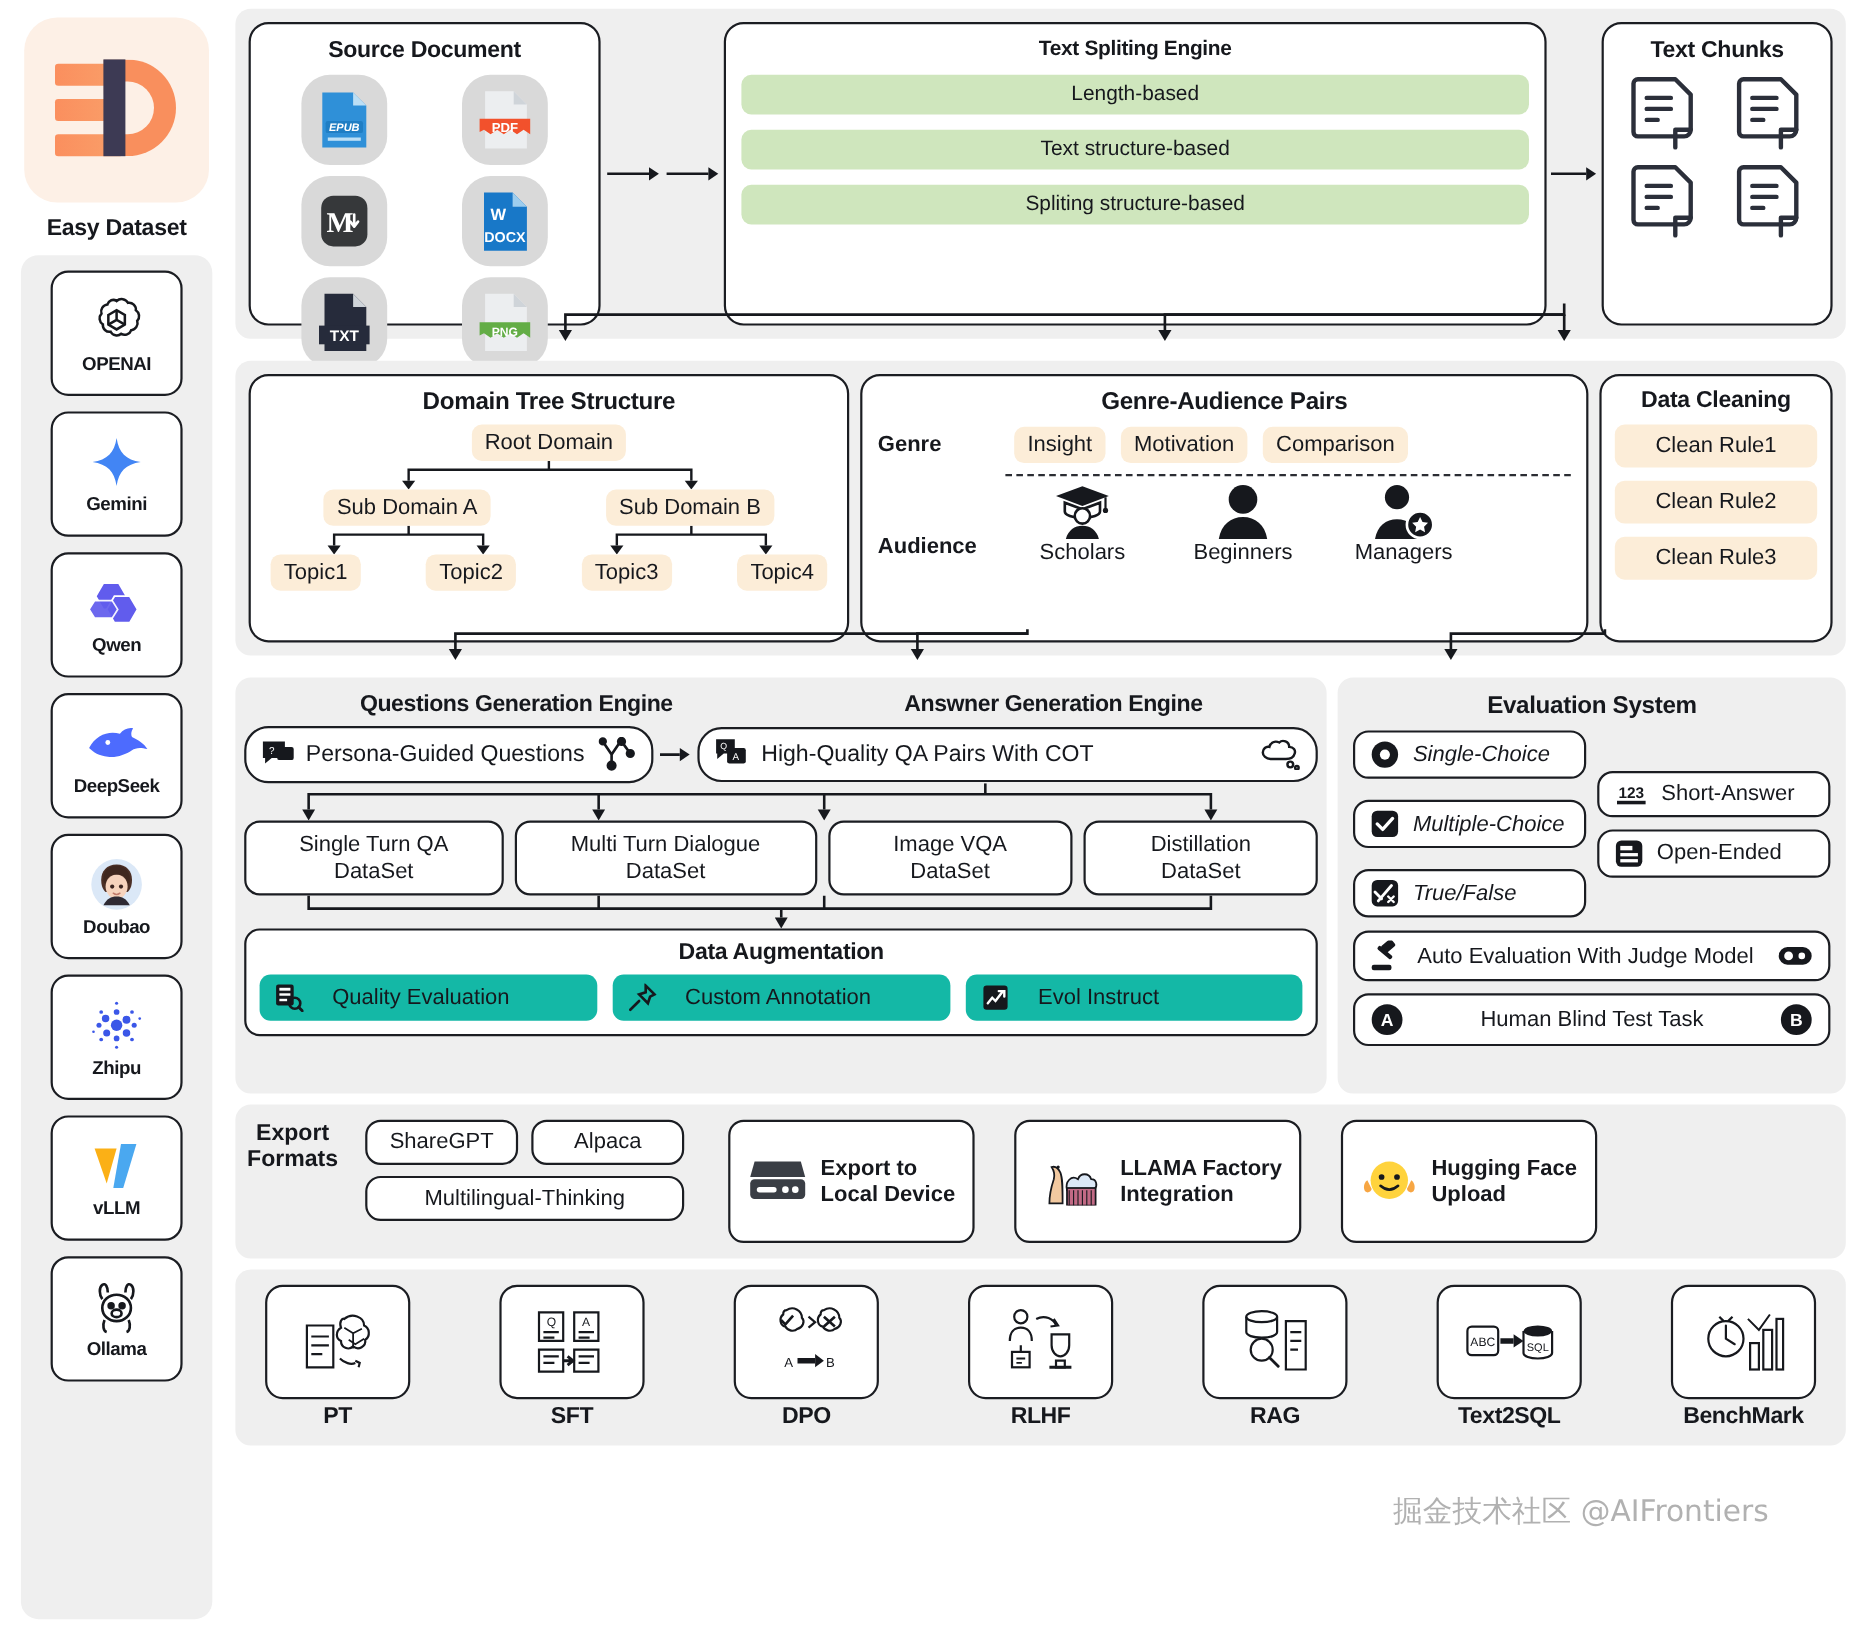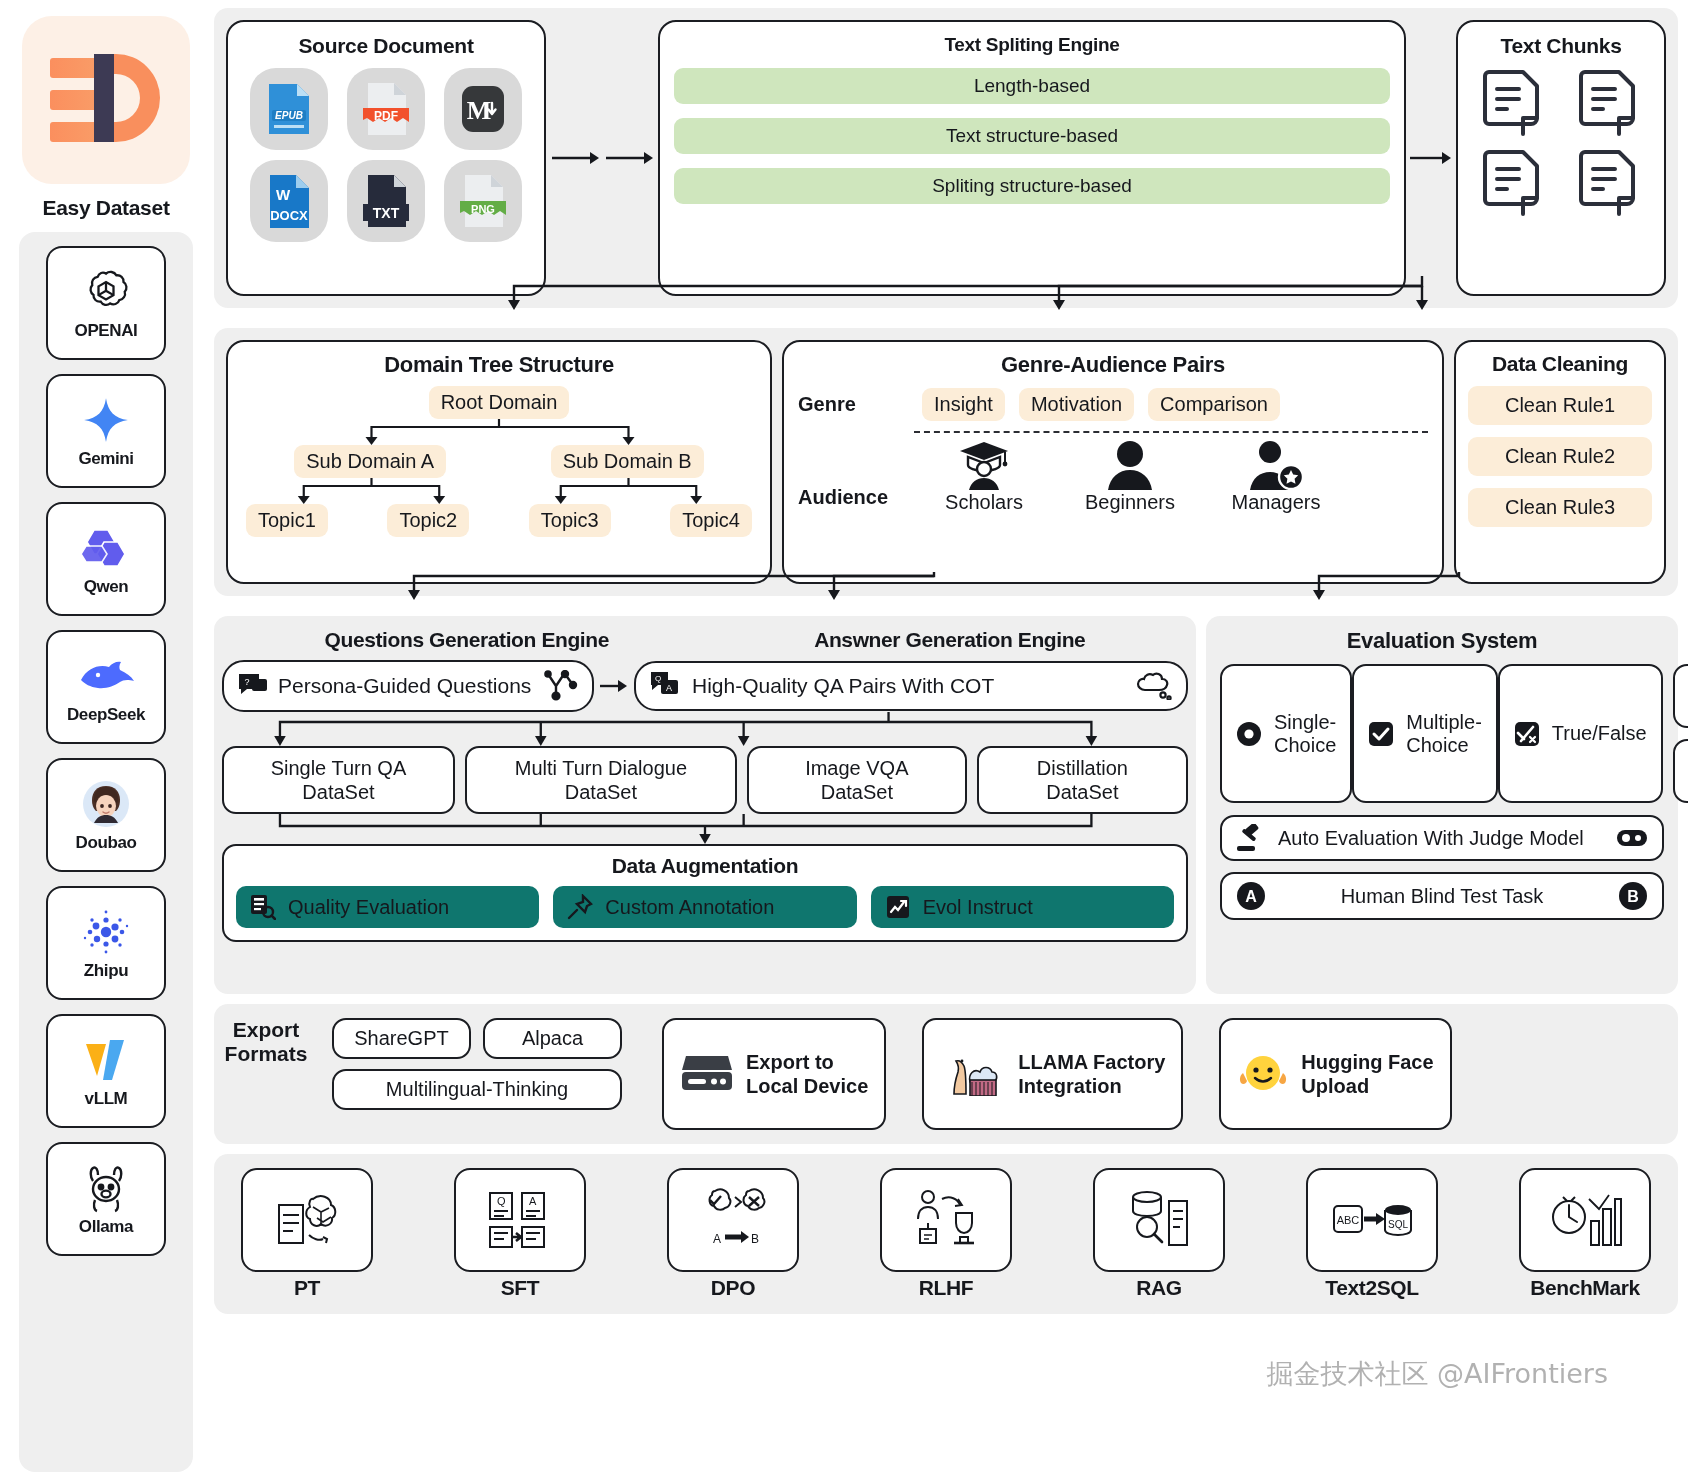--- a/index.html
+++ b/index.html
@@ -54,21 +54,21 @@
 
   .pill-green { background:#cfe6bd; border-radius: 9px; text-align:center; padding: 7px 10px;
      font-size: 19px; color:#16181d; }
   .pill-cream { background:#fcedd8; border-radius: 9px; text-align:center; padding: 5px 12px;
      font-size: 20px; color:#16181d; white-space:nowrap; }
 
   
   .row1 { display:flex; padding: 12px; gap: 4px; align-items: stretch; height: 300px; }
   .c-source { width: 320px; padding: 12px 14px 10px; }
   .c-source .card-title { font-size: 21px; margin-bottom: 10px; }
-  .filegrid { display:grid; grid-template-columns: repeat(3, 1fr); gap: 10px 4px; justify-items:center; }
+  .filegrid { display:grid; grid-template-columns: repeat(2, 1fr); gap: 10px 4px; justify-items:center; }
   .fileicon { width: 78px; height: 82px; border-radius: 26px; background:#d9d9d9;
      display:flex; align-items:center; justify-content:center; }
 
   .c-extract { width: 230px; padding: 10px 12px; }
   .c-extract .card-title { font-size: 21px; line-height:1.12; margin-bottom: 10px; }
   .c-extract .pill-green { margin-bottom: 10px; line-height: 1.15; }
 
   .c-split { flex: 1 1 auto; padding: 12px 14px; }
   .c-split .card-title { font-size: 19px; margin-bottom: 12px; }
   .c-split .pill-green { margin-bottom: 14px; }
@@ -99,21 +99,21 @@
   .gen-band { flex: 1 1 auto; background:#efefef; border-radius: 14px; padding: 12px 8px; position:relative; }
   .eval-band { width: 472px; background:#efefef; border-radius: 14px; padding: 12px 14px; position:relative; }
   .engine-titles { display:flex; }
   .engine-title { font-weight:bold; font-size: 21px; letter-spacing:-.4px; }
   .cap { background:#fff; border:2.5px solid #1b1d22; border-radius: 22px;
      display:flex; align-items:center; gap: 10px; padding: 8px 14px; font-size: 21px; }
   .dsbox { background:#fff; border:2.5px solid #1b1d22; border-radius: 14px;
      text-align:center; font-size: 20px; line-height:1.2; padding: 8px 6px; }
   .aug-card { background:#fff; border:2.5px solid #1b1d22; border-radius: 14px; padding: 8px 12px 12px; }
   .aug-card .card-title { font-size: 21px; margin-bottom: 8px; }
-  .aug-chip { background:#0f766e; border-radius: 10px; display:flex; align-items:center; gap:12px;
+  .aug-chip { background:#14b8a6; border-radius: 10px; display:flex; align-items:center; gap:26px;
      padding: 8px 14px; font-size: 20px; }
   .ev-chip { background:#fff; border:2.5px solid #1b1d22; border-radius: 14px;
      display:flex; align-items:center; gap: 12px; padding: 7px 14px; font-size: 20px; }
 
   
   .row4 { display:flex; gap: 14px; padding: 14px 0; height: 140px; }
   .exp-label { font-weight:bold; font-size: 21px; line-height:1.15; width: 104px; text-align:center;}
   .fmt { background:#fff; border:2.5px solid #1b1d22; border-radius: 14px; font-size: 20px;
      padding: 7px 16px; text-align:center; }
   .dest { background:#fff; border:2.5px solid #1b1d22; border-radius: 14px;
@@ -617,21 +617,21 @@
               </span>
               <span>Evol Instruct</span>
             </div>
           </div>
         </div>
       </div>
 
       <div class="eval-band">
         <div class="card-title" style="font-size:22px;margin-bottom:10px;">Evaluation System</div>
         <div style="display:flex;gap:10px;">
-          <div style="flex:1;display:flex;flex-direction:row;gap:0;">
+          <div style="flex:1;display:flex;flex-direction:column;gap:19px;font-style:italic;">
             <div class="ev-chip">
               <span>
                   <svg width="26" height="26" viewBox="0 0 26 26">
                     <circle cx="13" cy="13" r="12" fill="#16181d"></circle>
                     <circle cx="13" cy="13" r="4.6" fill="#fff"></circle>
                   </svg>
                 </span>
               <span>Single-Choice</span>
             </div>
             <div class="ev-chip">

